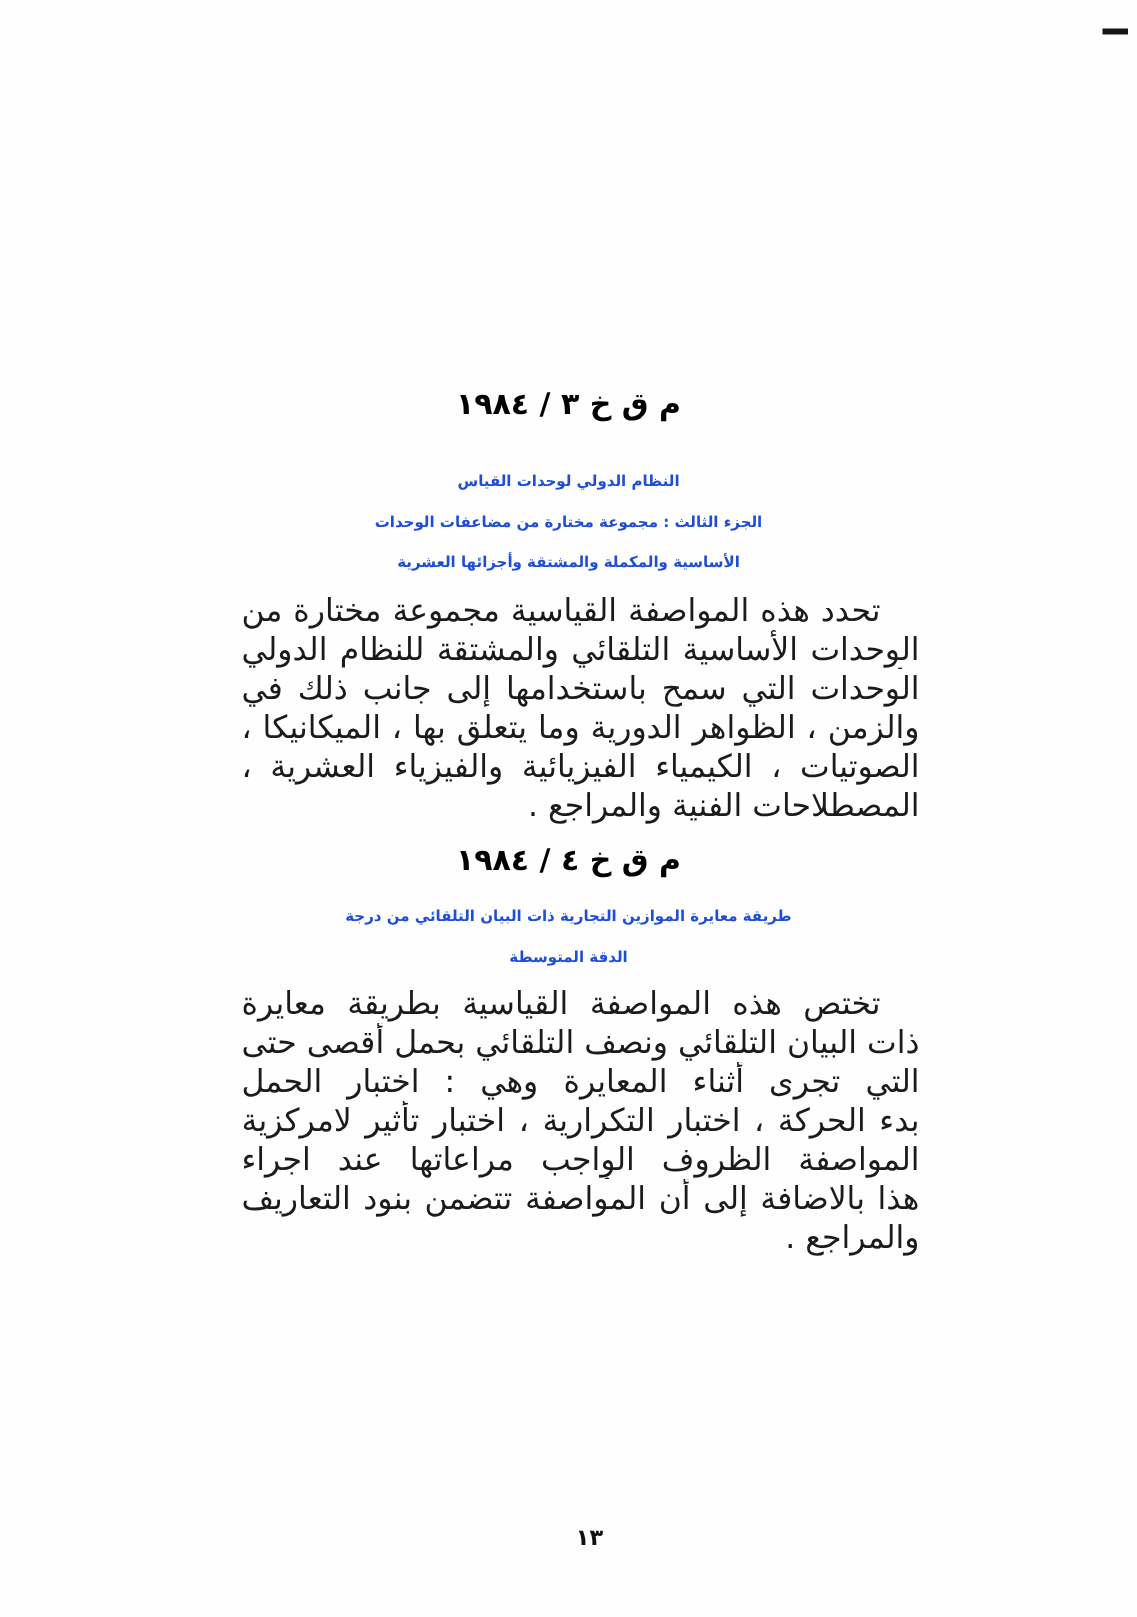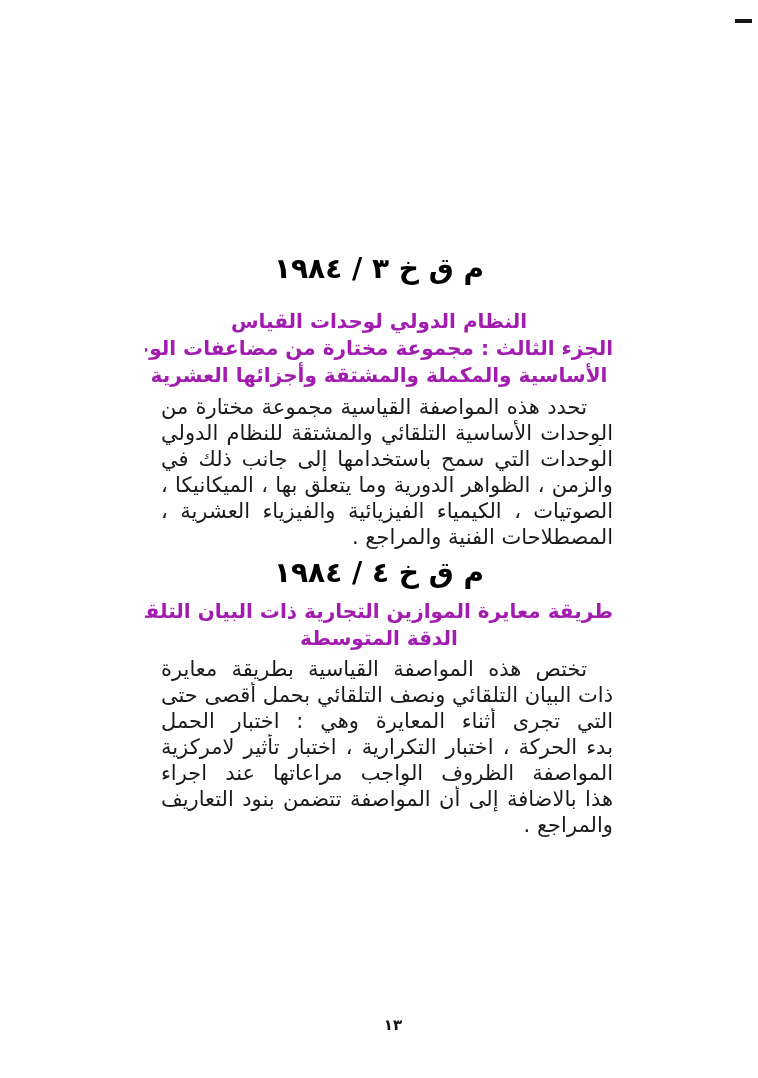--- a/index.html
+++ b/index.html
@@ -22,32 +22,32 @@
   }
   .content {
     box-sizing: content-box;
     width: 468px;
     margin: 0 auto;
     padding-top: 252px;
     direction: rtl;
   }
   .code {
     margin: 0;
-    font-size: 28px;
+    font-size: 20px;
     font-weight: 700;
     line-height: 34px;
     text-align: center;
     color: #000;
     letter-spacing: 1px;
   }
   .title {
     margin-top: 22px;
-    font-size: 20px;
+    font-size: 10px;
     font-weight: 700;
-    color: #a21caf;
+    color: #1d4ed8;
   }
   .tline {
     line-height: 27px;
     height: 27px;
     overflow: hidden;
     text-align: center;
     white-space: nowrap;
   }
   .para {
     margin-top: 5px;

